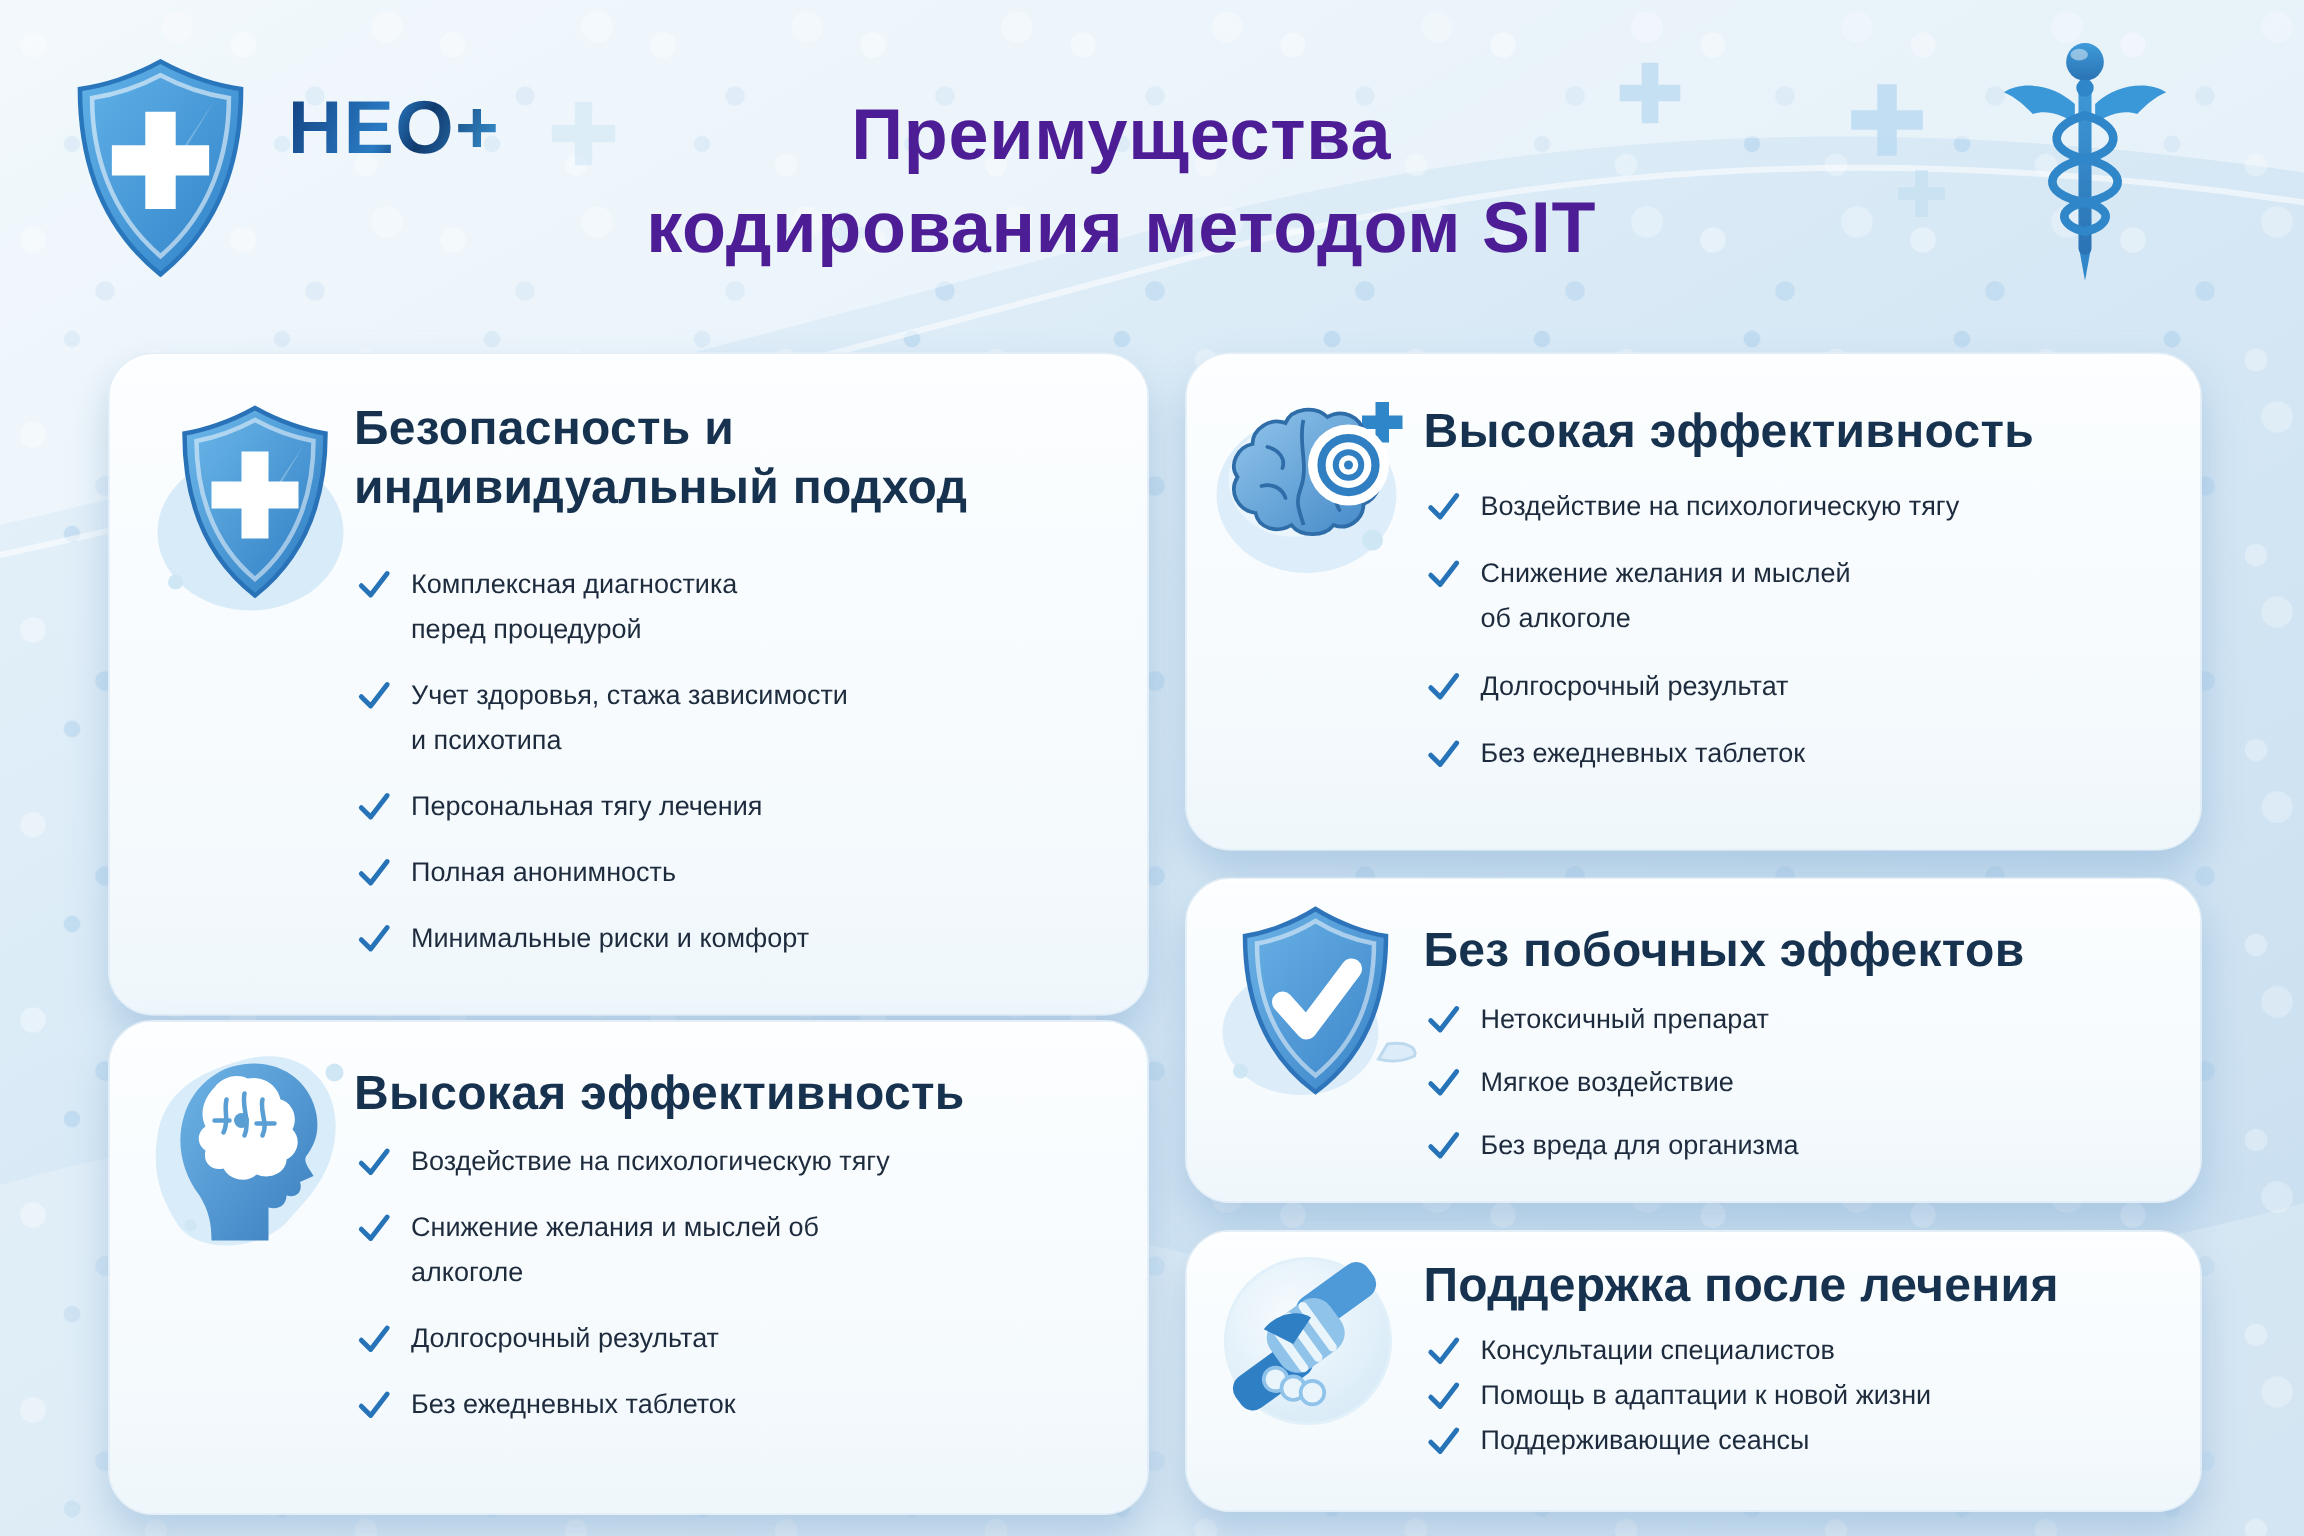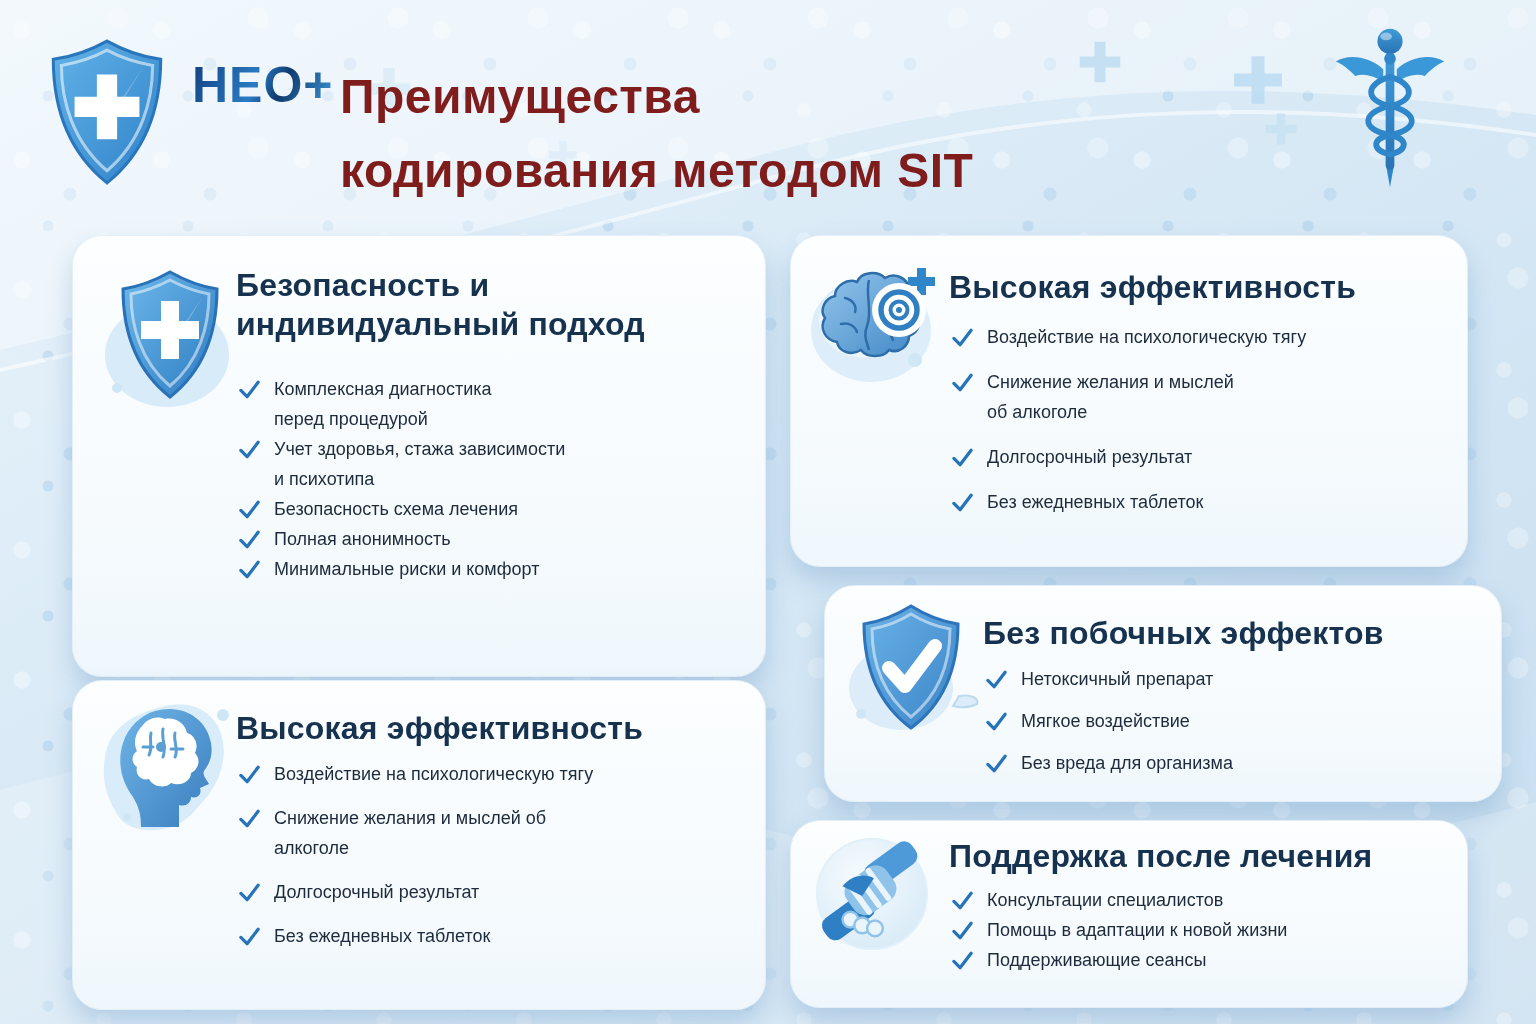--- a/index.html
+++ b/index.html
@@ -33,22 +33,22 @@
     white-space:pre-line;letter-spacing:0.2px;
   }
   .items{position:absolute;display:flex;flex-direction:column;}
   .item{display:flex;align-items:flex-start;gap:13px;}
   .item-text{
     font-size:18px;line-height:30px;color:#1d2b3d;white-space:pre-line;
   }
   .check{flex:none;margin-top:4px;}
   .header-title{
     position:absolute;left:340px;top:60px;width:815px;
-    text-align:left;font-weight:bold;color:#7f1d1d;
-    font-size:48px;line-height:74px;white-space:pre-line;letter-spacing:0.5px;
+    text-align:center;font-weight:bold;color:#4c1d95;
+    font-size:48px;line-height:62px;white-space:pre-line;letter-spacing:0.5px;
   }
   .logo-text{
     position:absolute;left:192px;top:56px;
     font-size:50px;font-weight:800;letter-spacing:1px;
     background:linear-gradient(115deg,#123f7d 0%,#2a7bc4 45%,#103a6e 62%,#3f9fdf 100%);
     -webkit-background-clip:text;background-clip:text;color:transparent;
   }
   .plus-deco{position:absolute;}
   .icon-abs{position:absolute;}
 </style>
@@ -125,40 +125,40 @@
     </defs>
     <ellipse cx="72" cy="95" rx="62" ry="52" fill="#d8ebf8"></ellipse>
     <circle cx="22" cy="128" r="5" fill="#cfe6f5"></circle>
     <path d="M75 12 C 91 21 109 27 122 29 C 122 67 112 108 75 137 C 38 108 28 67 28 29 C 41 27 59 21 75 12 Z" fill="url(#shg2)" stroke="#2a72b8" stroke-width="3"></path>
     <path d="M75 20 C 88 27 103 32 114 34 C 114 65 105 101 75 126 C 45 101 36 65 36 34 C 47 32 62 27 75 20 Z" fill="none" stroke="rgba(255,255,255,0.5)" stroke-width="3"></path>
     <path d="M66 41 h18 v20 h20 v18 h-20 v20 h-18 v-20 h-20 v-18 h20 z" fill="#ffffff"></path>
     <path d="M108 36 L78 86 L76 84 Z" fill="rgba(255,255,255,0.28)"></path>
   </svg>
   <div class="card-title" style="left:163px;top:30px">Безопасность и
 индивидуальный подход</div>
-  <div class="items" style="left:165px;top:138px;">
+  <div class="items" style="left:165px;top:138px;gap:14px">
     <div class="item">
         <svg class="check" width="23" height="23" viewBox="0 0 24 24">
           <path d="M3 13 L9.5 19.5 L21 4.5" fill="none" stroke="#2673b8" stroke-width="3.4" stroke-linecap="round" stroke-linejoin="round"></path>
         </svg>
         <span class="item-text">Комплексная диагностика
 перед процедурой</span>
       </div>
     <div class="item">
         <svg class="check" width="23" height="23" viewBox="0 0 24 24">
           <path d="M3 13 L9.5 19.5 L21 4.5" fill="none" stroke="#2673b8" stroke-width="3.4" stroke-linecap="round" stroke-linejoin="round"></path>
         </svg>
         <span class="item-text">Учет здоровья, стажа зависимости
 и психотипа</span>
       </div>
     <div class="item">
         <svg class="check" width="23" height="23" viewBox="0 0 24 24">
           <path d="M3 13 L9.5 19.5 L21 4.5" fill="none" stroke="#2673b8" stroke-width="3.4" stroke-linecap="round" stroke-linejoin="round"></path>
         </svg>
-        <span class="item-text">Безопасность схема лечения</span>
+        <span class="item-text">Персональная тягу лечения</span>
       </div>
     <div class="item">
         <svg class="check" width="23" height="23" viewBox="0 0 24 24">
           <path d="M3 13 L9.5 19.5 L21 4.5" fill="none" stroke="#2673b8" stroke-width="3.4" stroke-linecap="round" stroke-linejoin="round"></path>
         </svg>
         <span class="item-text">Полная анонимность</span>
       </div>
     <div class="item">
         <svg class="check" width="23" height="23" viewBox="0 0 24 24">
           <path d="M3 13 L9.5 19.5 L21 4.5" fill="none" stroke="#2673b8" stroke-width="3.4" stroke-linecap="round" stroke-linejoin="round"></path>
@@ -257,21 +257,21 @@
       </div>
     <div class="item">
         <svg class="check" width="23" height="23" viewBox="0 0 24 24">
           <path d="M3 13 L9.5 19.5 L21 4.5" fill="none" stroke="#2673b8" stroke-width="3.4" stroke-linecap="round" stroke-linejoin="round"></path>
         </svg>
         <span class="item-text">Без ежедневных таблеток</span>
       </div>
   </div>
 </div>
 
-<div class="card" style="left:824px;top:585px;width:676px;height:215px">
+<div class="card" style="left:790px;top:585px;width:676px;height:215px">
   <svg class="icon-abs" style="left:14px;top:10px" width="145" height="145" viewBox="0 0 145 145">
     <defs>
       <linearGradient id="scg" x1="0" y1="0" x2="1" y2="1">
         <stop offset="0" stop-color="#6ab2e6"></stop>
           <stop offset="1" stop-color="#3b84c8"></stop>
       </linearGradient>
     </defs>
     <ellipse cx="62" cy="92" rx="52" ry="42" fill="#dcedf9"></ellipse>
     <circle cx="22" cy="118" r="5" fill="#cfe6f5"></circle>
     <path d="M120 100 C 132 98 140 102 138 108 C 130 112 122 112 114 110 Z" fill="#dcedf9" stroke="#bcd9ee" stroke-width="2"></path>

